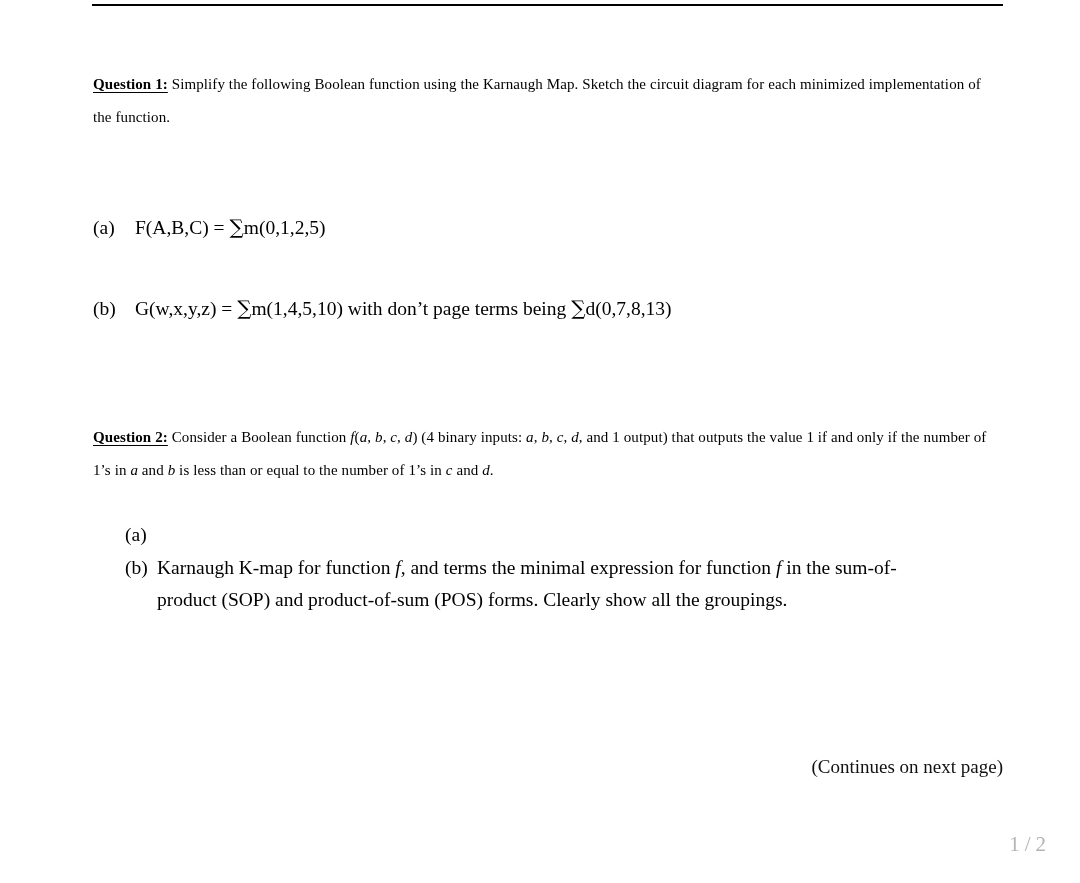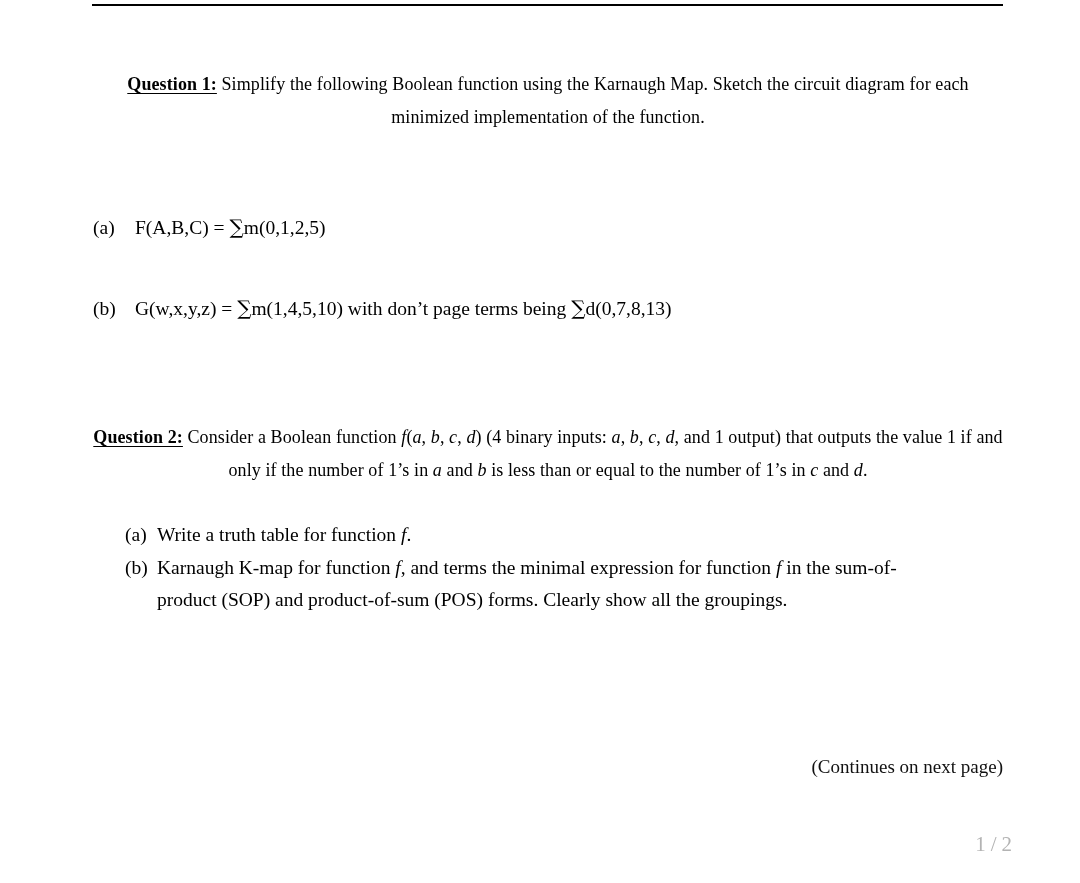--- a/index.html
+++ b/index.html
@@ -35,23 +35,23 @@
 
   
   .content {
     position: absolute;
     left: 93px;
     top: 68px;
     width: 910px;
   }
 
   .para {
-    font-size: 18px;
+    font-size: 15px;
     line-height: 33px;
-    text-align: center;
+    text-align: left;
     margin: 0;
     letter-spacing: 0.1px;
   }
 
   .qlabel {
     font-weight: bold;
     text-decoration: underline;
     text-underline-offset: 3px;
   }
 
@@ -114,21 +114,21 @@
     width: 1003px;
     text-align: right;
     font-size: 19px;
     font-family: "Liberation Serif", "DejaVu Serif", serif;
     color: #111111;
   }
 
   
   .page-indicator {
     position: absolute;
-    right: 66px;
+    right: 32px;
     top: 832px;
     font-size: 21px;
     color: #b3b3b3;
     font-family: "Liberation Serif", "DejaVu Serif", serif;
     letter-spacing: 2px;
     user-select: none;
   }
   .page-indicator .sep { margin: 0 3px; }
 </style>
 </head>
@@ -157,21 +157,20 @@
 
     <div class="gap-q1-q2"></div>
 
     <p class="para"><span class="qlabel">Question 2:</span><span> Consider a Boolean function </span><span class="ital">f</span><span>(</span><span class="ital">a</span><span>, </span><span class="ital">b</span><span>, </span><span class="ital">c</span><span>, </span><span class="ital">d</span><span>)</span><span> (4 binary inputs: </span><span class="ital">a</span><span>, </span><span class="ital">b</span><span>, </span><span class="ital">c</span><span>, </span><span class="ital">d</span><span>, and 1 output) that outputs the value 1 if and only if the number of 1’s in </span><span class="ital">a</span><span> and </span><span class="ital">b</span><span> is less than or equal to the number of 1’s in </span><span class="ital">c</span><span> and </span><span class="ital">d</span><span>.</span></p>
 
     <div class="gap-q2-list"></div>
 
     <ul class="list-q2">
       <li>
         <span class="marker">(a)</span>
-        <span class="itemtext"><span>Write a truth table for function </span><span class="ital">f</span><span>.</span></span>
       </li>
       <li>
         <span class="marker">(b)</span>
         <span class="itemtext"><span>Karnaugh K-map for function </span><span class="ital">f</span><span>, and terms the minimal expression for function </span><span class="ital">f</span><span> in the sum-of-product (SOP) and product-of-sum (POS) forms. Clearly show all the groupings.</span></span>
       </li>
     </ul>
 
   </div>
 
   <div class="continues">(Continues on next page)</div>

